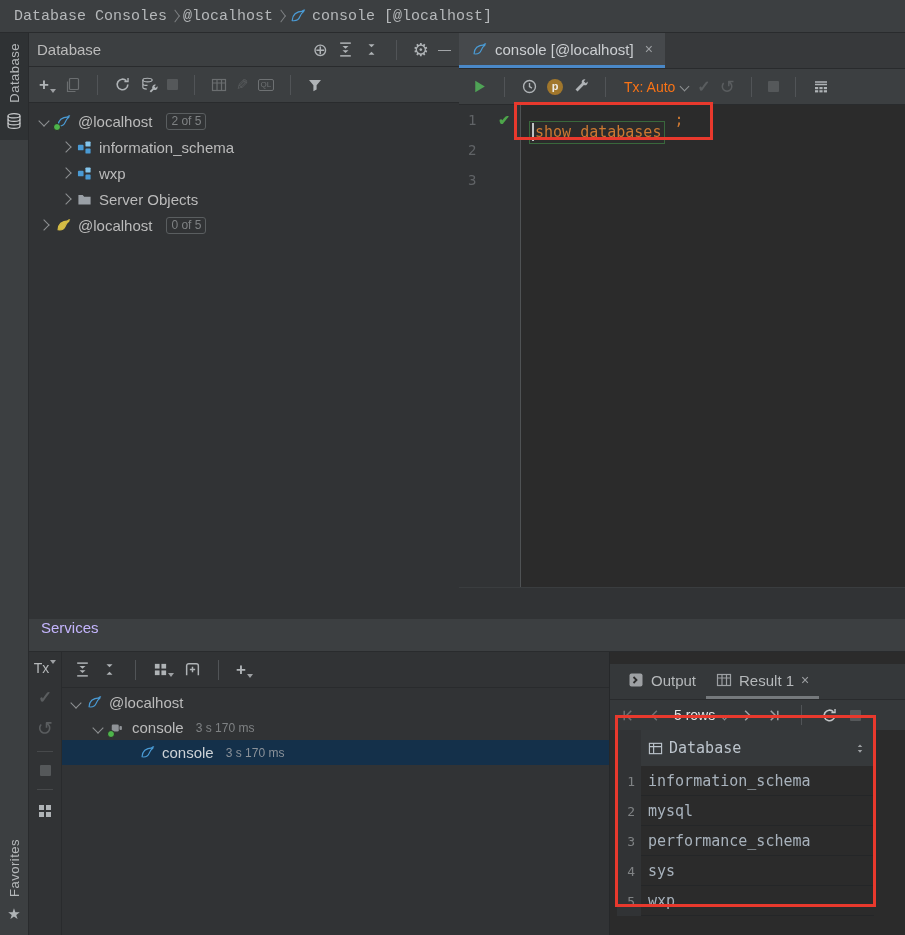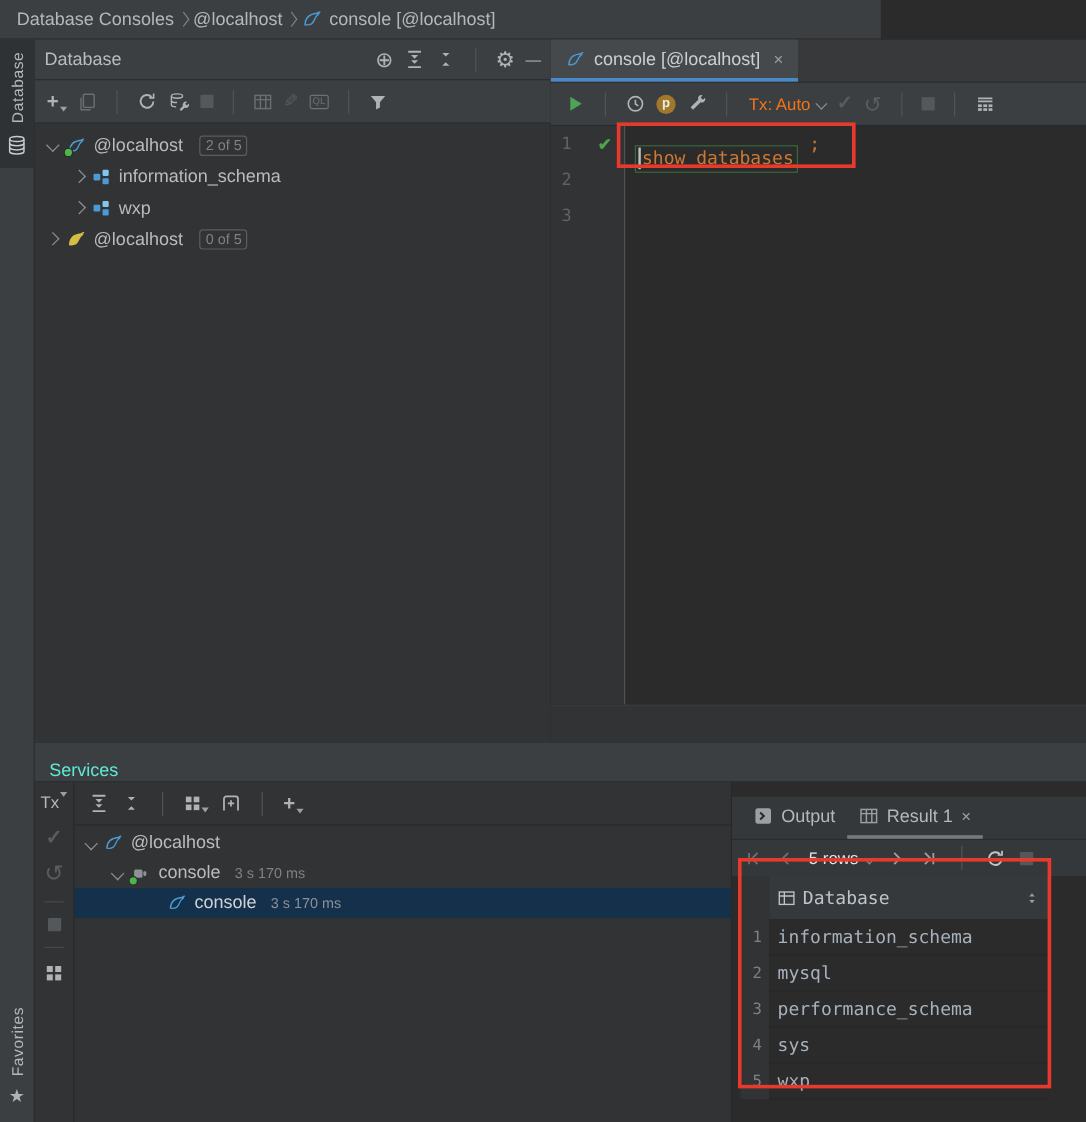--- a/index.html
+++ b/index.html
@@ -19,22 +19,22 @@
   .badge{border:1px solid #5A5E60;color:#7F8284;font-size:12px;line-height:15px;padding:0 4px;border-radius:3px;margin-left:8px;}
   .iconwrap{position:relative;width:18px;height:16px;flex:0 0 auto;display:flex;align-items:center;justify-content:center;}
   .dot{position:absolute;left:-1px;bottom:-2px;width:6px;height:6px;border-radius:50%;background:#4DB54A;border:1px solid #2B2B2B;}
   .stopbox{width:11px;height:11px;background:#55585A;border-radius:1px;flex:0 0 auto;}
   .plusico{font-size:17px;font-weight:bold;color:#AFB3B6;line-height:1;}
   .qlbox{font-size:8px;color:#6E7173;border:1px solid #6E7173;border-radius:2px;padding:1px 2px;line-height:1;}
   .pcirc{width:16px;height:16px;border-radius:50%;background:#A1772C;color:#EDEAE4;font-size:11px;font-weight:bold;
          display:flex;align-items:center;justify-content:center;line-height:1;}
 
   
-  .breadcrumb-bar{position:absolute;left:0;top:0;width:734px;height:33px;background:#3C3F41;border-bottom:1px solid #292B2D;
-                  display:flex;align-items:center;padding-left:14px;box-sizing:border-box;font-size:15px;color:#B5B8BA;}
+  .breadcrumb-bar{position:absolute;left:0;top:0;width:905px;height:33px;background:#3C3F41;border-bottom:1px solid #292B2D;
+                  display:flex;align-items:center;padding-left:14px;box-sizing:border-box;font-size:15px;color:#B5B8BA;font-family:Liberation Mono, monospace;}
   .bc-item{display:flex;align-items:center;gap:5px;cursor:default;}
 
   
   .left-strip{position:absolute;left:0;top:33px;width:29px;height:902px;background:#3C3F41;border-right:1px solid #292B2D;box-sizing:border-box;}
   .strip-btn{display:flex;flex-direction:column;align-items:center;gap:9px;padding:10px 0;}
   .strip-btn.active{background:#2F3234;}
   .vtext{writing-mode:vertical-rl;transform:rotate(180deg);font-size:13px;color:#B5B8BA;letter-spacing:.5px;}
   .strip-bottom{position:absolute;bottom:4px;left:0;width:100%;}
 
   
@@ -67,22 +67,22 @@
   .codearea{flex:1 1 auto;}
   .cline{height:30px;display:flex;align-items:center;padding-left:8px;}
   .stmt-box{display:inline-flex;align-items:center;border:1px solid #39683C;padding:1px 3px 2px 2px;margin-top:25px;}
   .cursor{display:inline-block;width:2px;height:18px;background:#BFC2C4;margin-right:1px;}
   .sql{font-family:"DejaVu Sans Mono",monospace;font-size:15px;color:#CC7832;white-space:pre;}
   .sql.tail{margin-left:9px;}
   .editor-bottom-strip{height:31px;flex:0 0 auto;background:#313335;border-top:1px solid #3A3D3F;}
 
   
   .services{position:absolute;left:29px;top:619px;width:876px;height:316px;display:flex;flex-direction:column;background:#313335;}
-  .sv-header{height:33px;flex:0 0 auto;background:#3C3F41;border-bottom:1px solid #292B2D;display:flex;align-items:flex-end;
-             padding-left:12px;box-sizing:border-box;font-size:15px;color:#5eead4;}
+  .sv-header{height:33px;flex:0 0 auto;background:#3C3F41;border-bottom:1px solid #292B2D;display:flex;align-items:flex-start;
+             padding-left:12px;box-sizing:border-box;font-size:15px;color:#c4b5fd;}
   .sv-body{flex:1 1 auto;display:flex;min-height:0;}
   .sv-vtool{width:33px;flex:0 0 auto;background:#313335;border-right:1px solid #292B2D;box-sizing:border-box;
             display:flex;flex-direction:column;align-items:center;padding-top:8px;gap:13px;}
   .sv-vtool .txv{font-size:14px;color:#B5B8BA;display:flex;align-items:flex-start;gap:1px;}
   .sv-left{width:548px;flex:0 0 auto;display:flex;flex-direction:column;border-right:1px solid #26282A;box-sizing:border-box;}
   .sv-toolbar{height:36px;flex:0 0 auto;border-bottom:1px solid #292B2D;display:flex;align-items:center;padding:0 12px;gap:10px;box-sizing:border-box;}
   .sv-tree{padding-top:2px;}
   .srow{height:25px;display:flex;align-items:center;gap:6px;}
   .srow .lbl{font-size:15px;color:#BBBBBB;}
   .srow .time{font-size:12px;color:#7F8284;margin-left:6px;}
@@ -232,20 +232,27 @@
       </div>
       <div class="trow ind1">
         <span class="chev"></span>
         <svg class="isvg" width="17" height="15" viewBox="0 0 16 16">
           <rect x="1" y="5" width="6" height="6" rx="1" fill="#4A9BD5"></rect>
             <rect x="9" y="1.5" width="5.5" height="5.5" rx="1" fill="#83C5EC"></rect>
             <rect x="9" y="9" width="5.5" height="5.5" rx="1" fill="#4A9BD5"></rect>
         </svg>
         <span class="lbl">wxp</span>
       </div>
+      <div class="trow ind1">
+        <span class="chev"></span>
+        <svg class="isvg" width="17" height="15" viewBox="0 0 16 16">
+          <path d="M1.5 3.2h4.6l1.5 1.8h6.9v8.3h-13z" fill="#9AA0A6"></path>
+        </svg>
+        <span class="lbl">Server Objects</span>
+      </div>
       <div class="trow ind0">
         <span class="chev"></span>
         <span class="iconwrap">
           <svg class="isvg" width="17" height="15" viewBox="0 0 16 16" style="color:#D4BC45">
             <path d="M2.2 12.6 C2.4 6.8 6.2 3.4 13.2 3.1 C13.9 3.1 14 3.4 13.4 3.8 C11.3 5.2 10.6 6.8 9.8 8.8 C8.8 11.4 6 13.2 2.2 12.6 Z" fill="#D4BC45" stroke="currentColor" stroke-width="1.2"></path>
             <path d="M12.4 3.2 C13.1 2.3 14.2 1.9 15 2.1" fill="none" stroke="currentColor" stroke-width="1.2"></path>
           </svg>
         </span>
         <span class="lbl">@localhost</span>
         <span class="badge">0 of 5</span>

